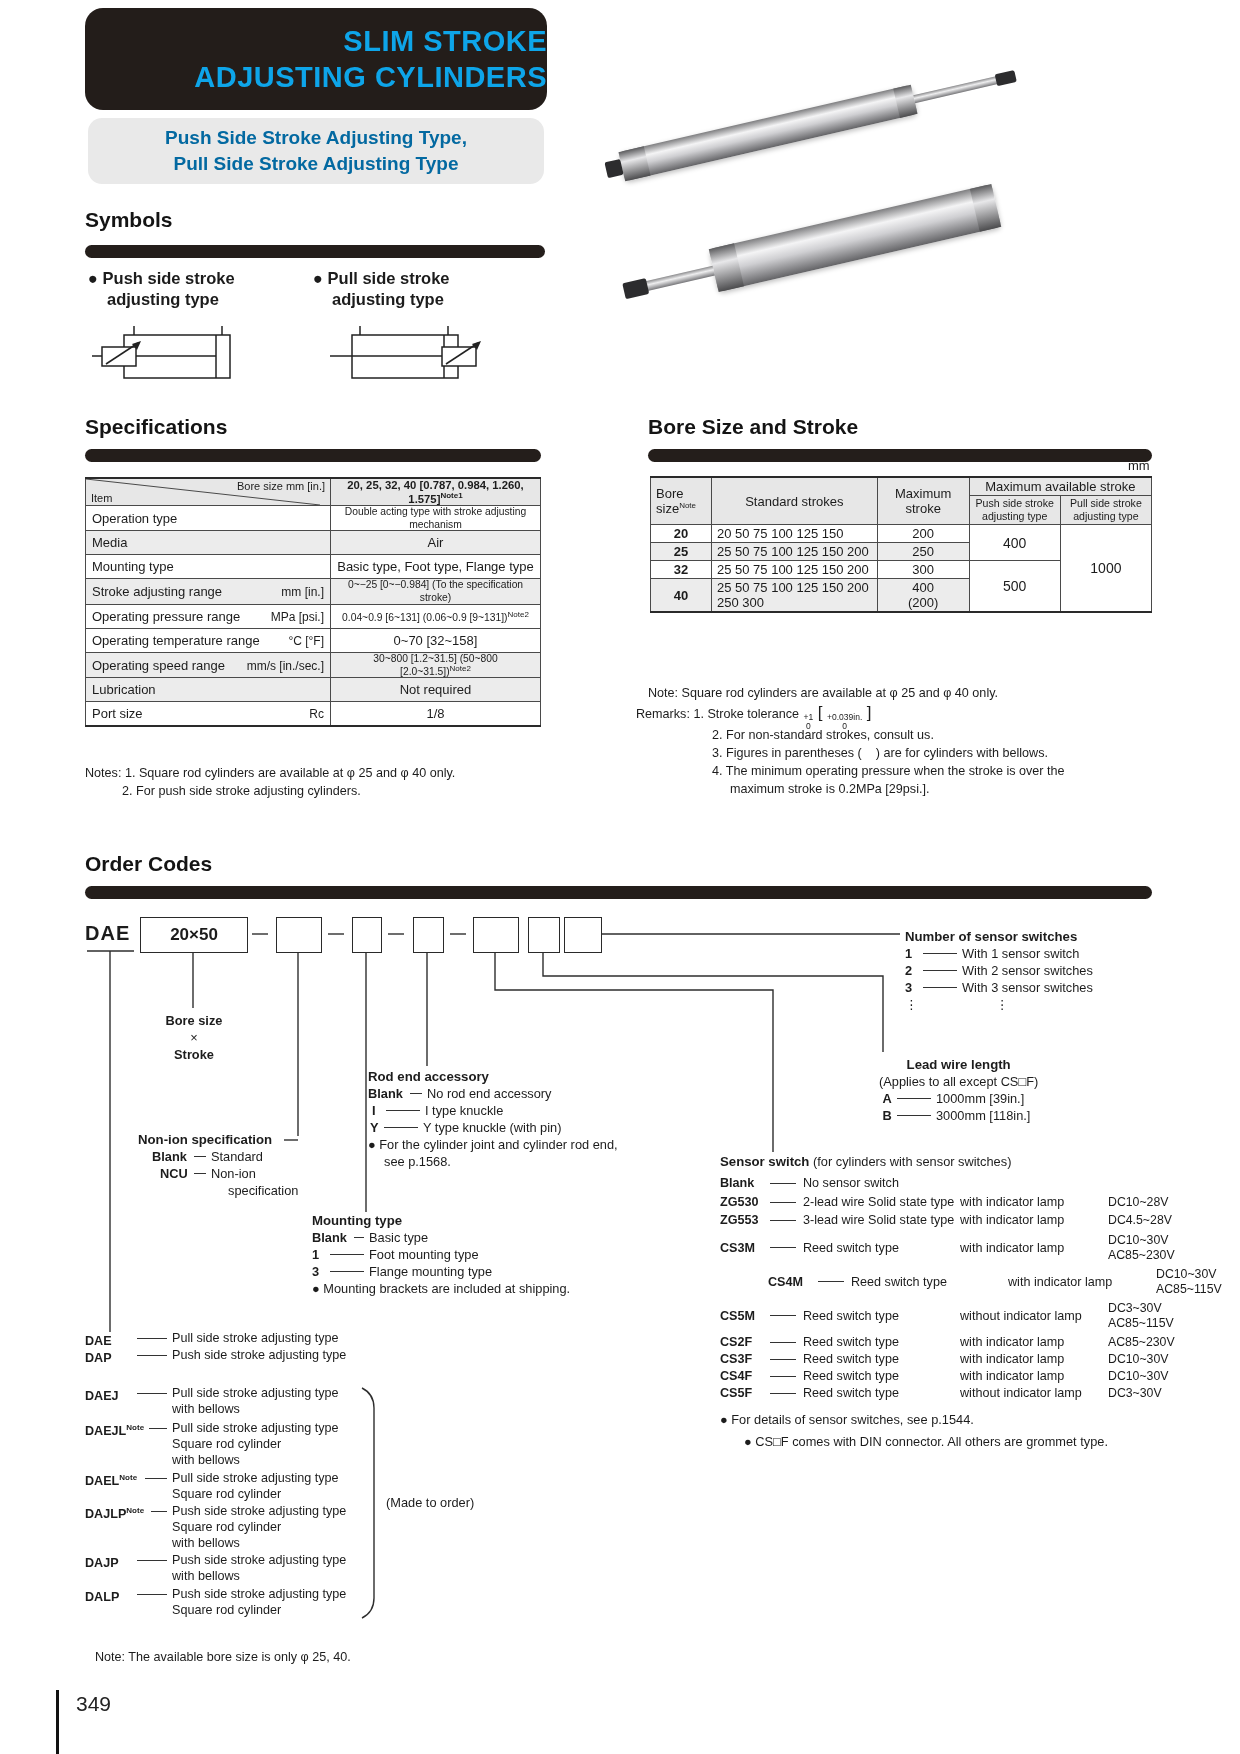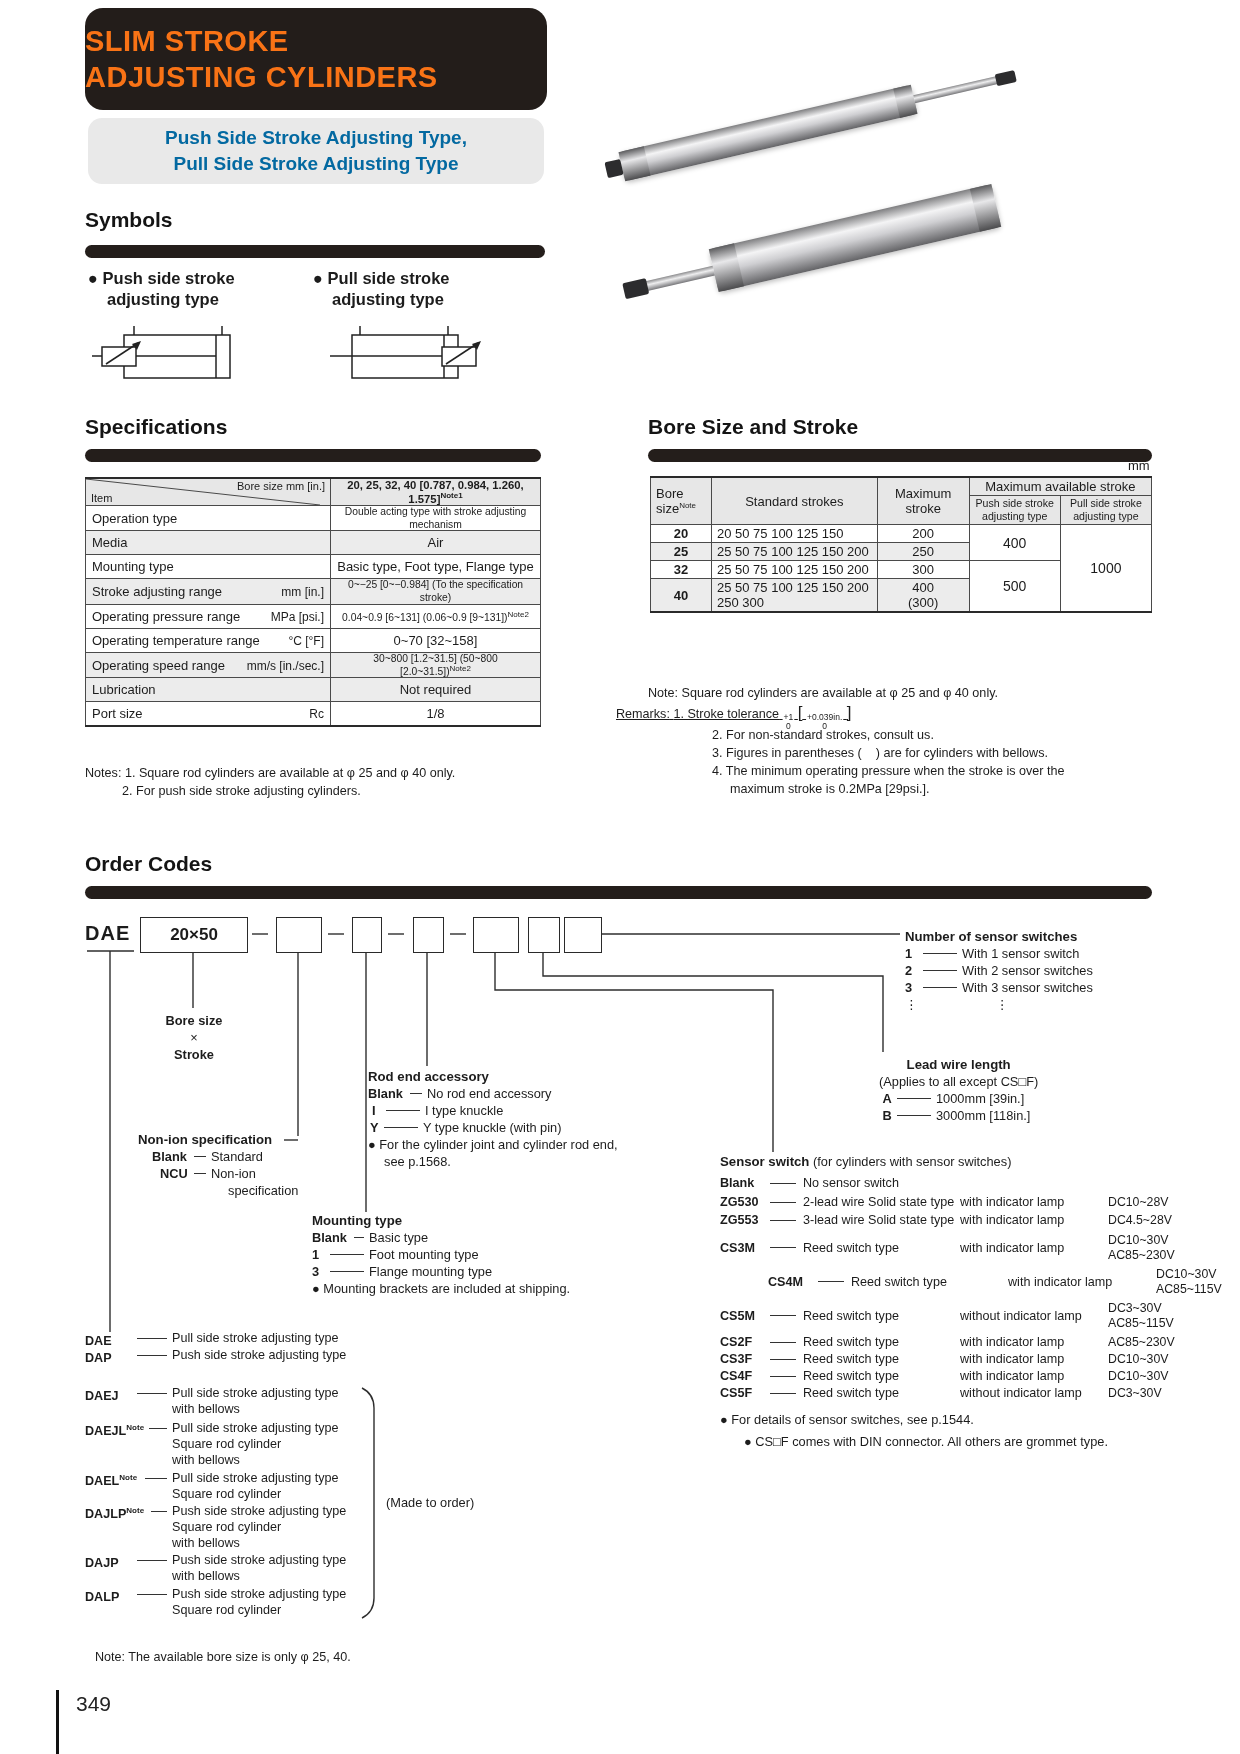--- a/index.html
+++ b/index.html
@@ -6,22 +6,22 @@
   .page{
     position:relative;width:1240px;height:1754px;background:#ffffff;
     font-family:"Liberation Sans","DejaVu Sans",sans-serif;color:#1c1c1c;
     overflow:hidden;
   }
   .abs{position:absolute;}
   .overlay{position:absolute;left:0;top:0;pointer-events:none;}
   
   .title-box{
     position:absolute;left:85px;top:8px;width:462px;height:102px;
-    background:#231d1a;border-radius:18px;color:#f97316;font-weight:bold;
-    font-size:29px;line-height:36px;text-align:left;
+    background:#231d1a;border-radius:18px;color:#0ea5e9;font-weight:bold;
+    font-size:29px;line-height:36px;text-align:right;
     display:flex;flex-direction:column;justify-content:center;letter-spacing:.5px;
   }
   .subtitle-box{
     position:absolute;left:88px;top:118px;width:456px;height:66px;
     background:#e9e9e9;border-radius:14px;color:#0369a1;font-weight:bold;
     font-size:19px;line-height:26px;text-align:center;
     display:flex;flex-direction:column;justify-content:center;
   }
   .section-heading{position:absolute;font-size:21px;font-weight:bold;color:#141414;}
   .bar{position:absolute;height:13px;background:#241e1b;border-radius:7px;}
@@ -330,27 +330,27 @@
       </tr>
       <tr>
         <td class="b-bore">32</td>
         <td class="b-str">25 50 75 100 125 150 200</td>
         <td class="b-max">300</td>
         <td class="b-merge" rowspan="2">500</td>
       </tr>
       <tr class="shade">
         <td class="b-bore">40</td>
         <td class="b-str">25 50 75 100 125 150 200 250 300</td>
-        <td class="b-max"><span>400</span><br><span>(300)</span></td>
+        <td class="b-max"><span>400</span><br><span>(200)</span></td>
       </tr>
     </tbody>
   </table>
 
   <div class="notes" style="left:648px;top:684px;">Note: Square rod cylinders are available at φ 25 and φ 40 only.</div>
-  <div class="notes" style="left:616px;top:704px;text-decoration:underline;">
+  <div class="notes" style="left:636px;top:704px;">
     <span>Remarks:</span>
     <span>1. Stroke tolerance</span>
     <span class="frac">
         <span>+1</span>
         <span>0</span>
       </span>
     <span class="bigbracket">[</span>
     <span class="frac">
         <span>+0.039in.</span>
         <span>0</span>

